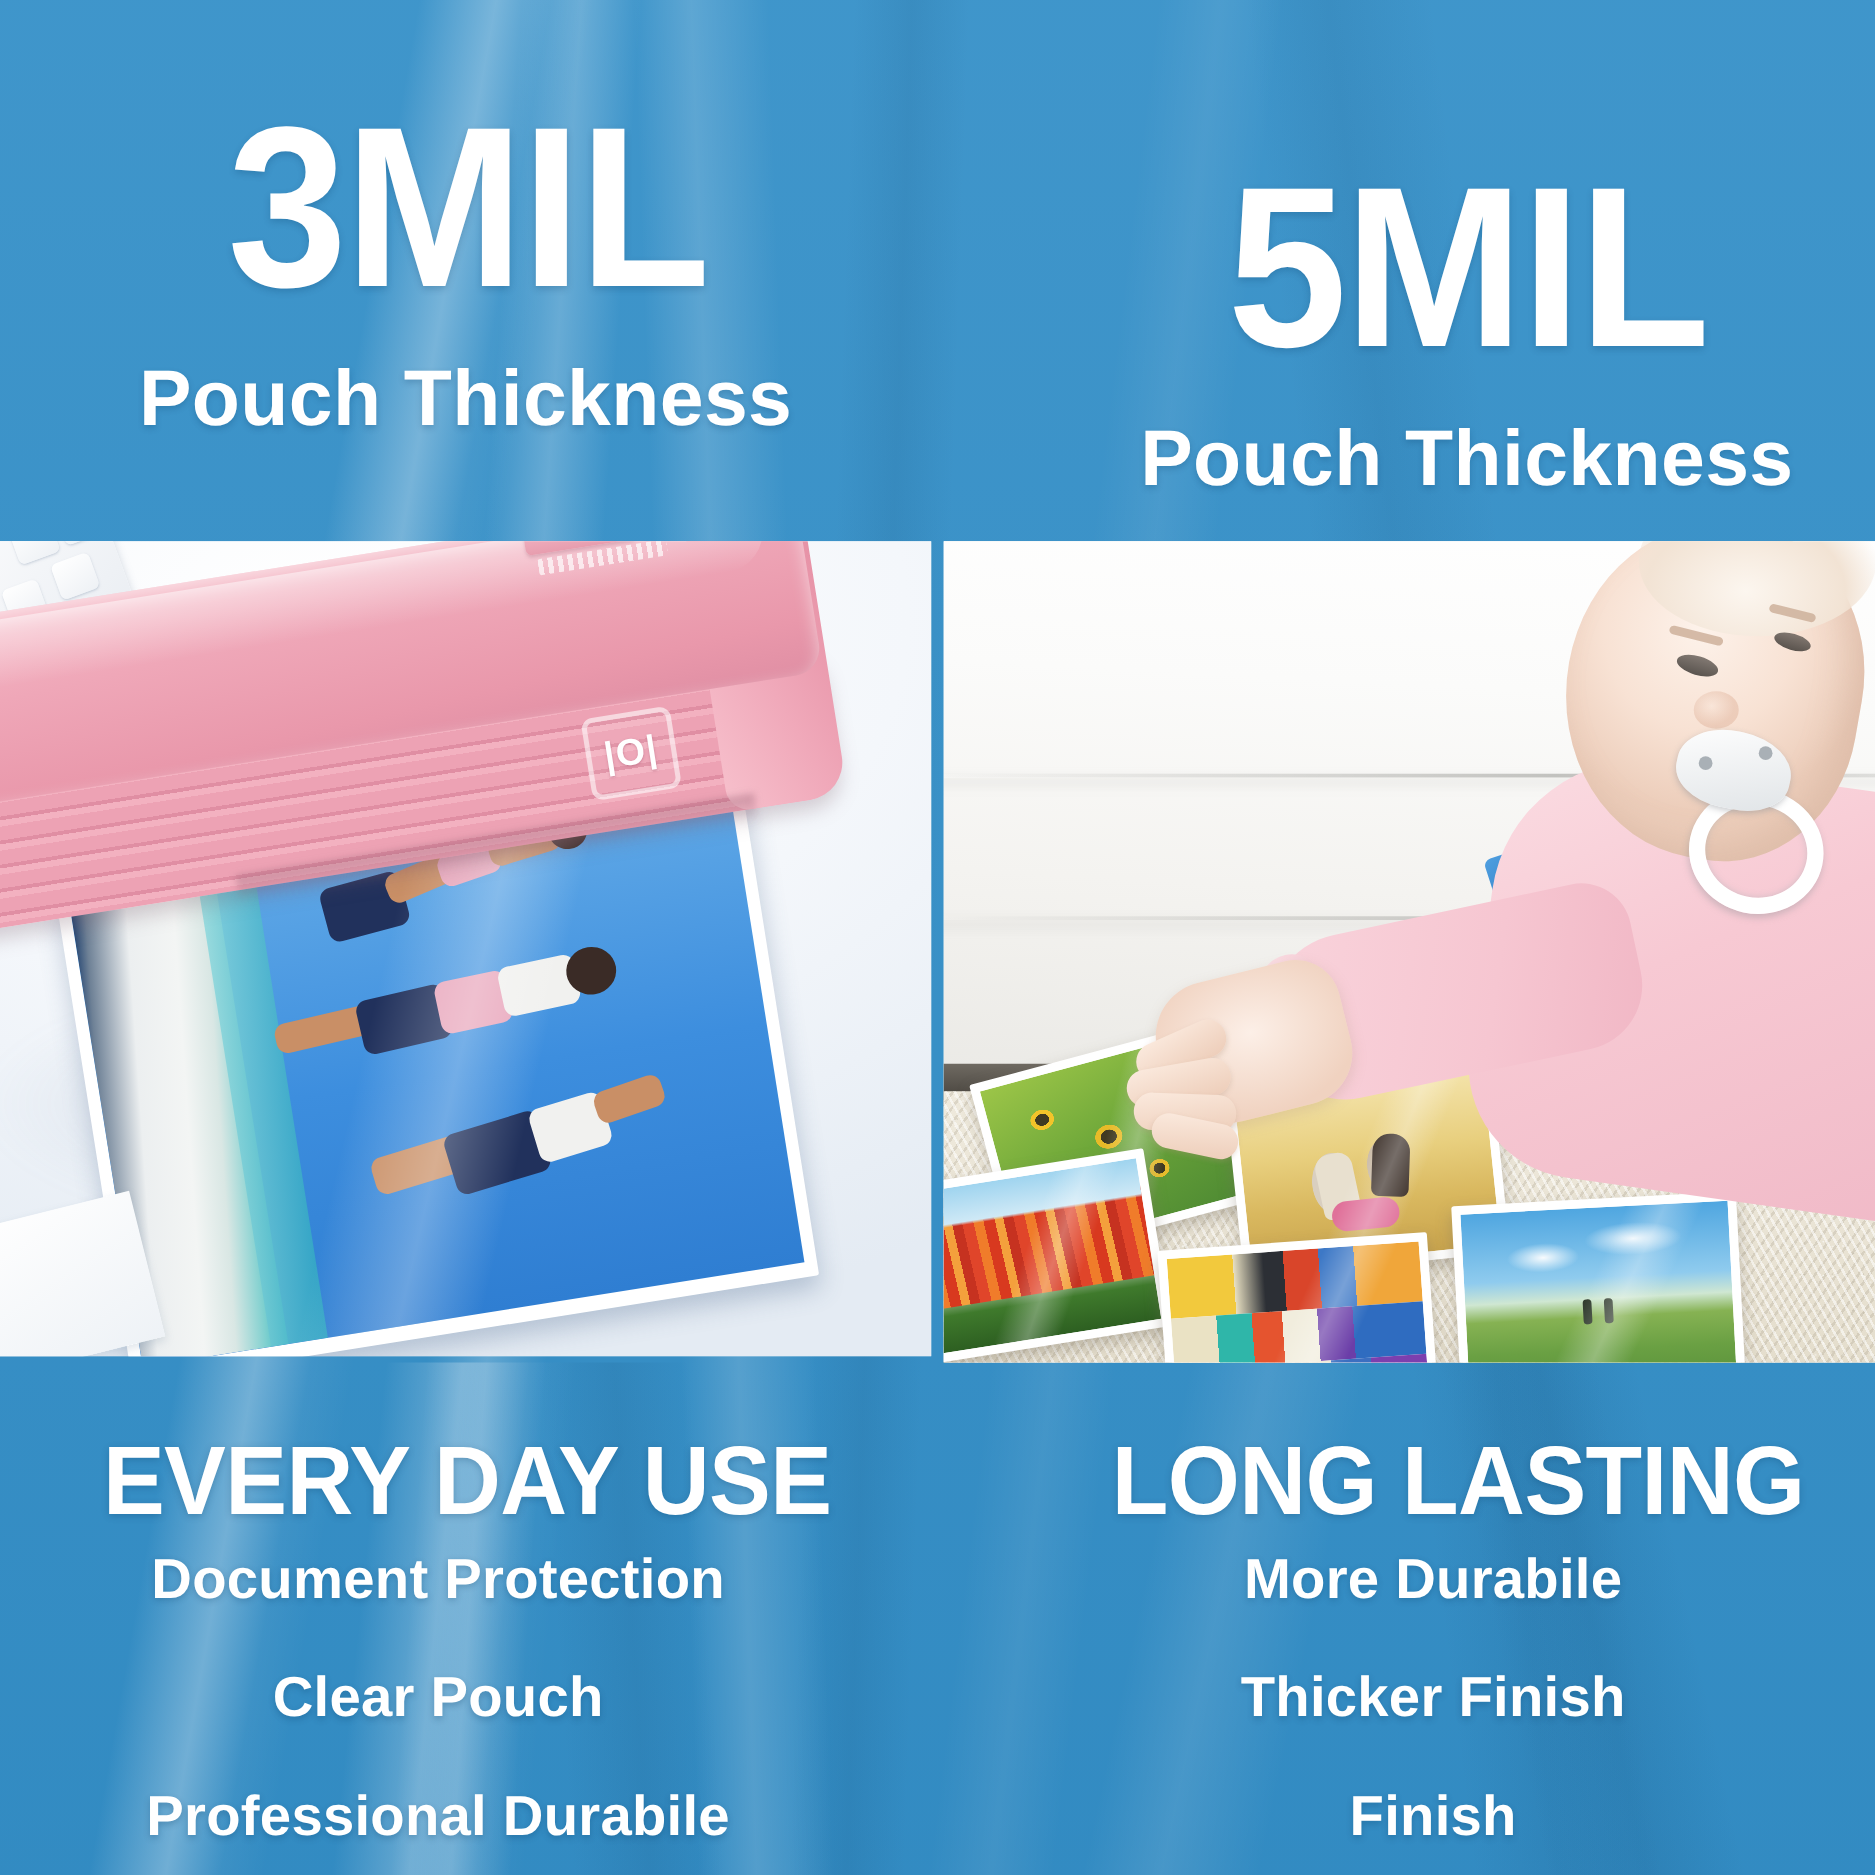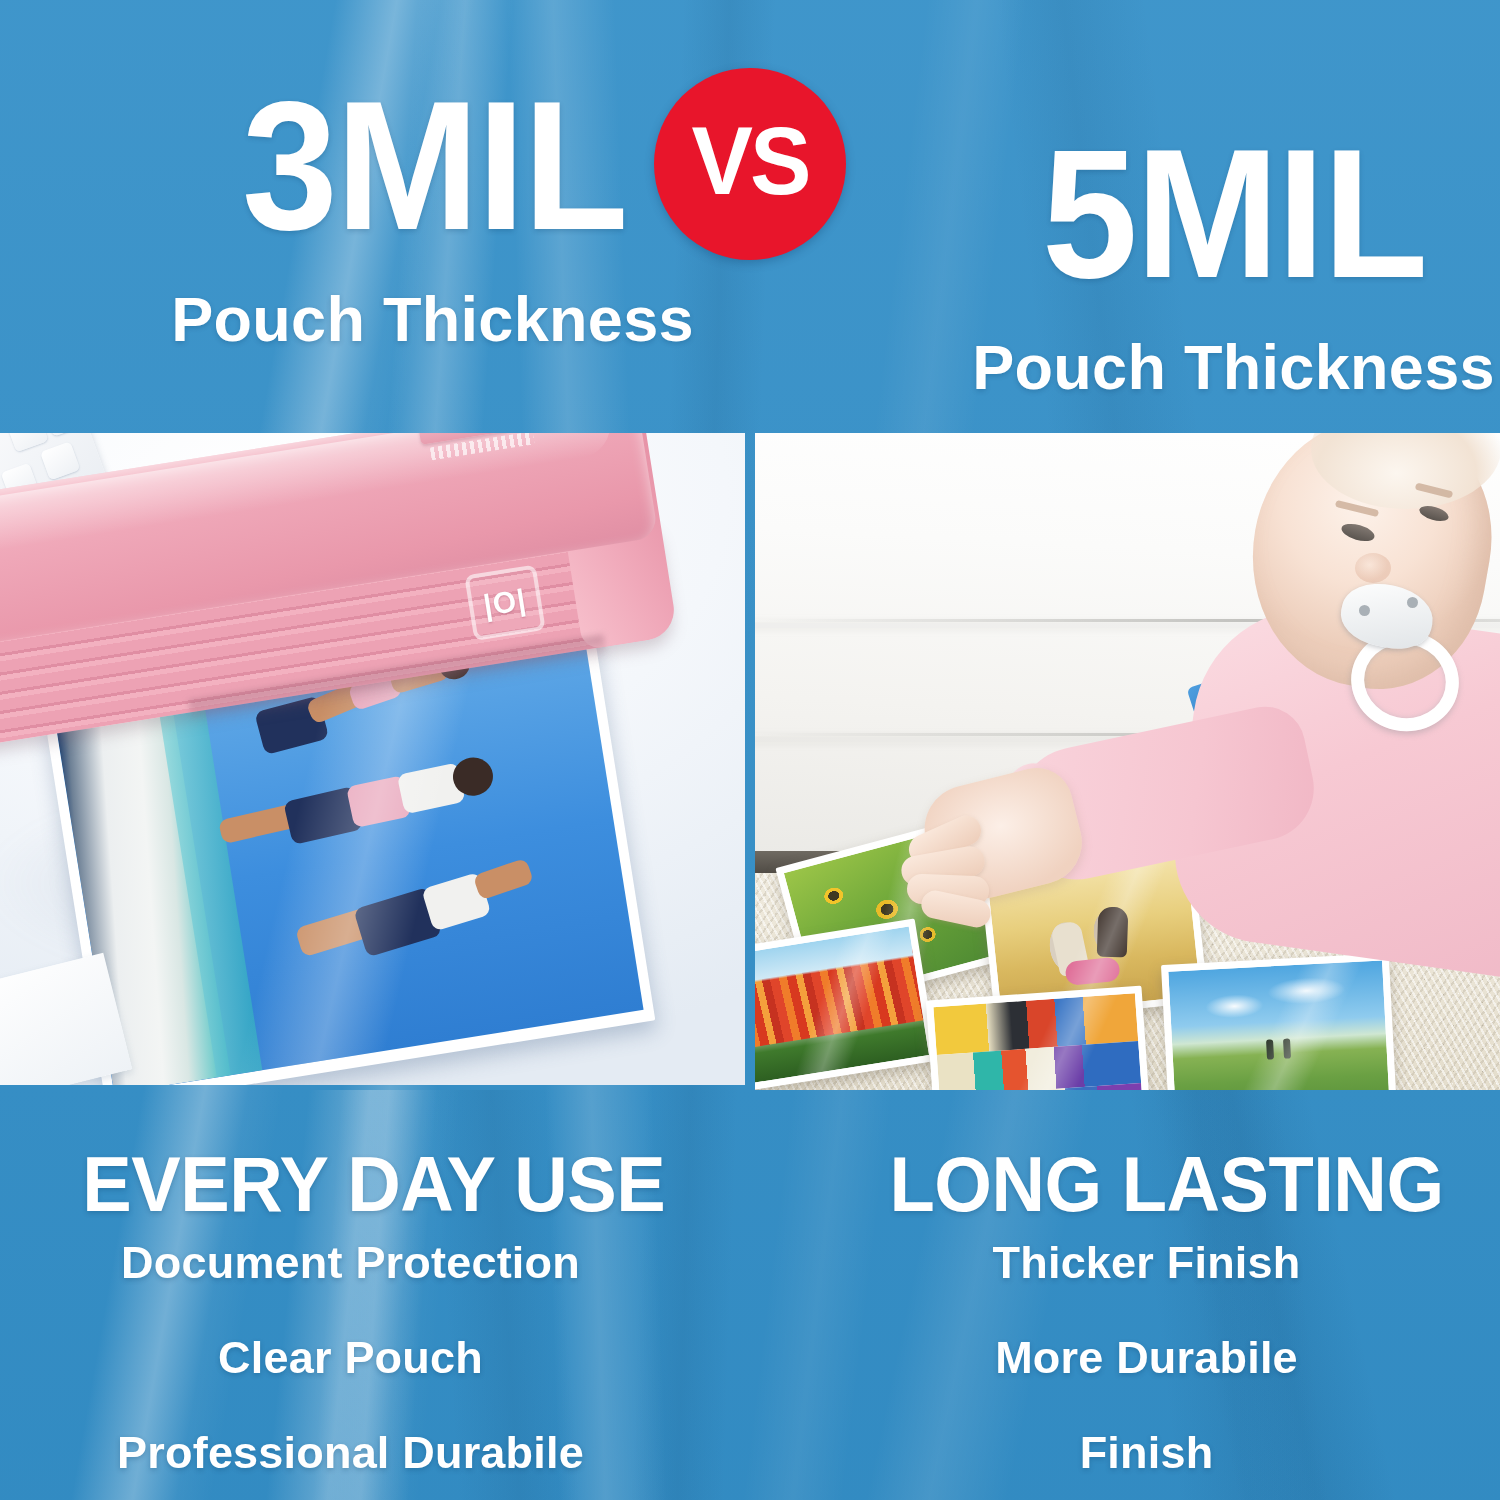--- a/index.html
+++ b/index.html
@@ -28,21 +28,21 @@
     position:absolute;left:0;right:0;top:1090px;height:410px;
     background:
       linear-gradient(96deg, rgba(255,255,255,0) 20%, rgba(255,255,255,.26) 24%, rgba(255,255,255,.04) 27.5%, rgba(255,255,255,0) 30%),
       linear-gradient(86deg, rgba(10,60,100,0) 30%, rgba(10,60,100,.10) 34%, rgba(10,60,100,0) 38%),
       linear-gradient(102deg, rgba(255,255,255,0) 60%, rgba(255,255,255,.10) 64%, rgba(255,255,255,0) 69%),
       linear-gradient(78deg, rgba(10,60,100,0) 78%, rgba(10,60,100,.12) 83%, rgba(10,60,100,0) 88%);
   }
 
   
   .header{position:absolute;left:0;top:0;width:1500px;height:433px;}
-  .hdr-col{position:absolute;top:0;width:745px;height:344px;padding-left:40px;}
+  .hdr-col{position:absolute;top:0;width:745px;height:344px;}
   .hdr-left{left:0;}
   .hdr-right{left:755px;margin-top:48px;}
   .mil{
     position:absolute;top:74px;width:100%;
     text-align:center;color:#fff;
     font-family:"Liberation Sans",sans-serif;
     font-weight:700;font-size:183px;line-height:1;
     letter-spacing:-2px;
     transform:scaleX(.94);
     text-shadow:0 2px 6px rgba(0,50,90,.22);
@@ -449,23 +449,20 @@
   <div class="bg-drape"></div>
   <div class="bg-drape2"></div>
 
   <div class="header">
 
     <div class="hdr-col hdr-left">
       <div class="mil">3MIL</div>
       <div class="thick">Pouch Thickness</div>
     </div>
 
-    <div class="vs-badge">
-      <span>VS</span>
-    </div>
 
     <div class="hdr-col hdr-right">
       <div class="mil">5MIL</div>
       <div class="thick">Pouch Thickness</div>
     </div>
   </div>
 
   <div class="panels">
 
     <div class="panel panel-left">
@@ -614,20 +611,20 @@
       <div class="blist">
         <div class="bitem">Document Protection</div>
         <div class="bitem">Clear Pouch</div>
         <div class="bitem">Professional Durabile</div>
       </div>
     </div>
 
     <div class="bcol bcol-right">
       <div class="bhead">LONG LASTING</div>
       <div class="blist">
+        <div class="bitem">More Durabile</div>
         <div class="bitem">Thicker Finish</div>
-        <div class="bitem">More Durabile</div>
         <div class="bitem">Finish</div>
       </div>
     </div>
   </div>
 
 </div>
 
 </body></html>

